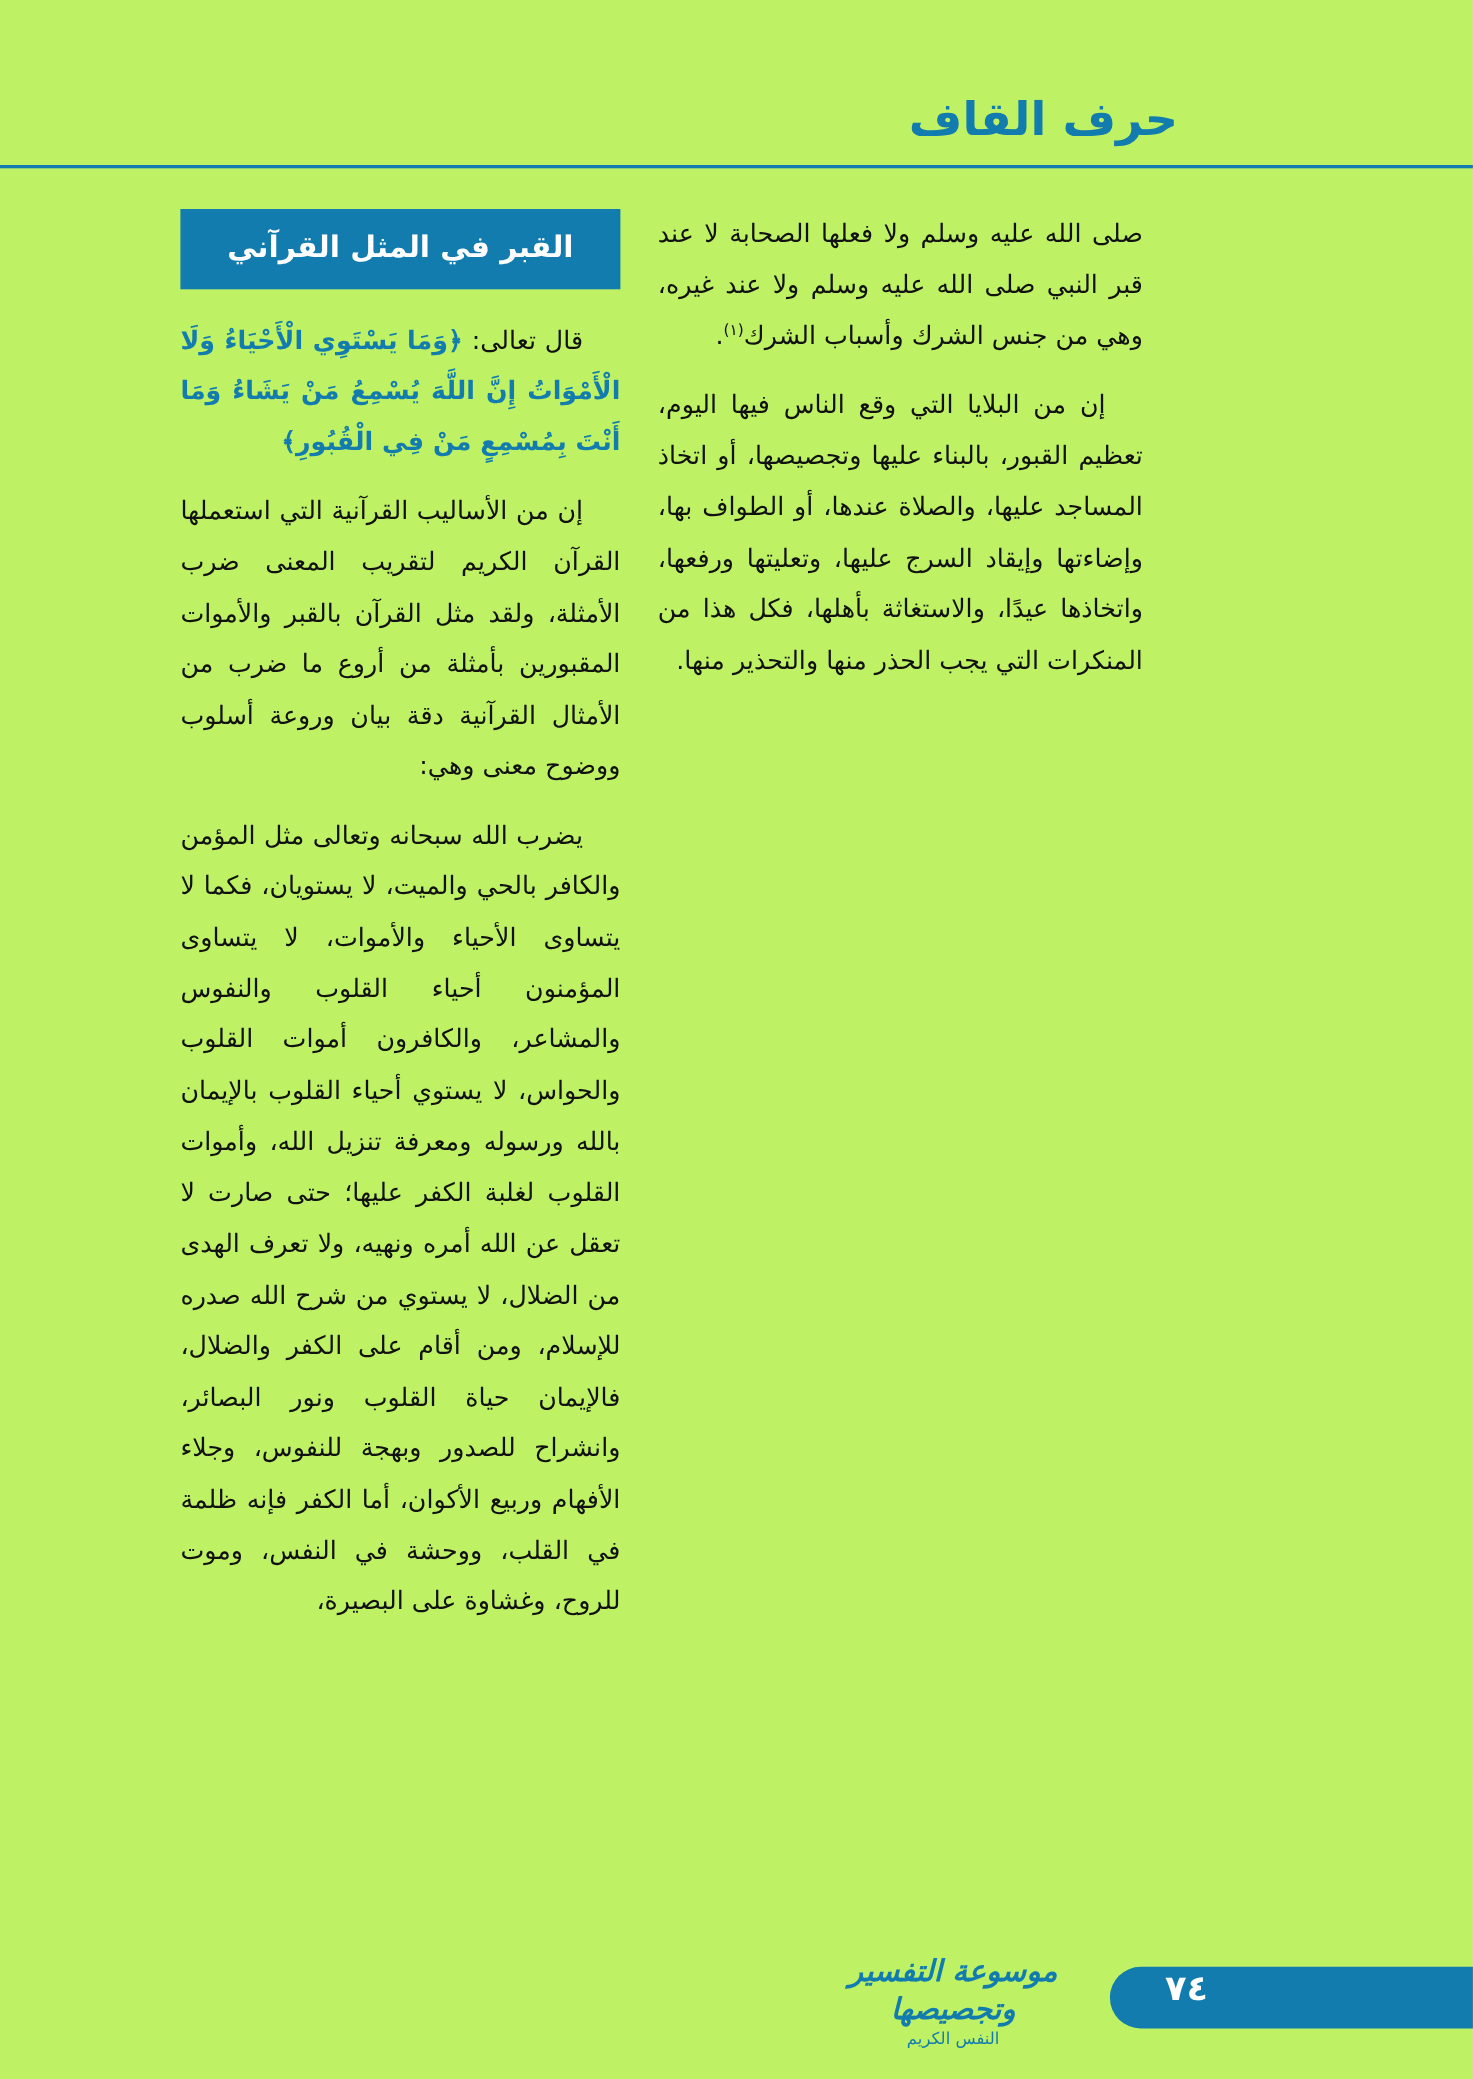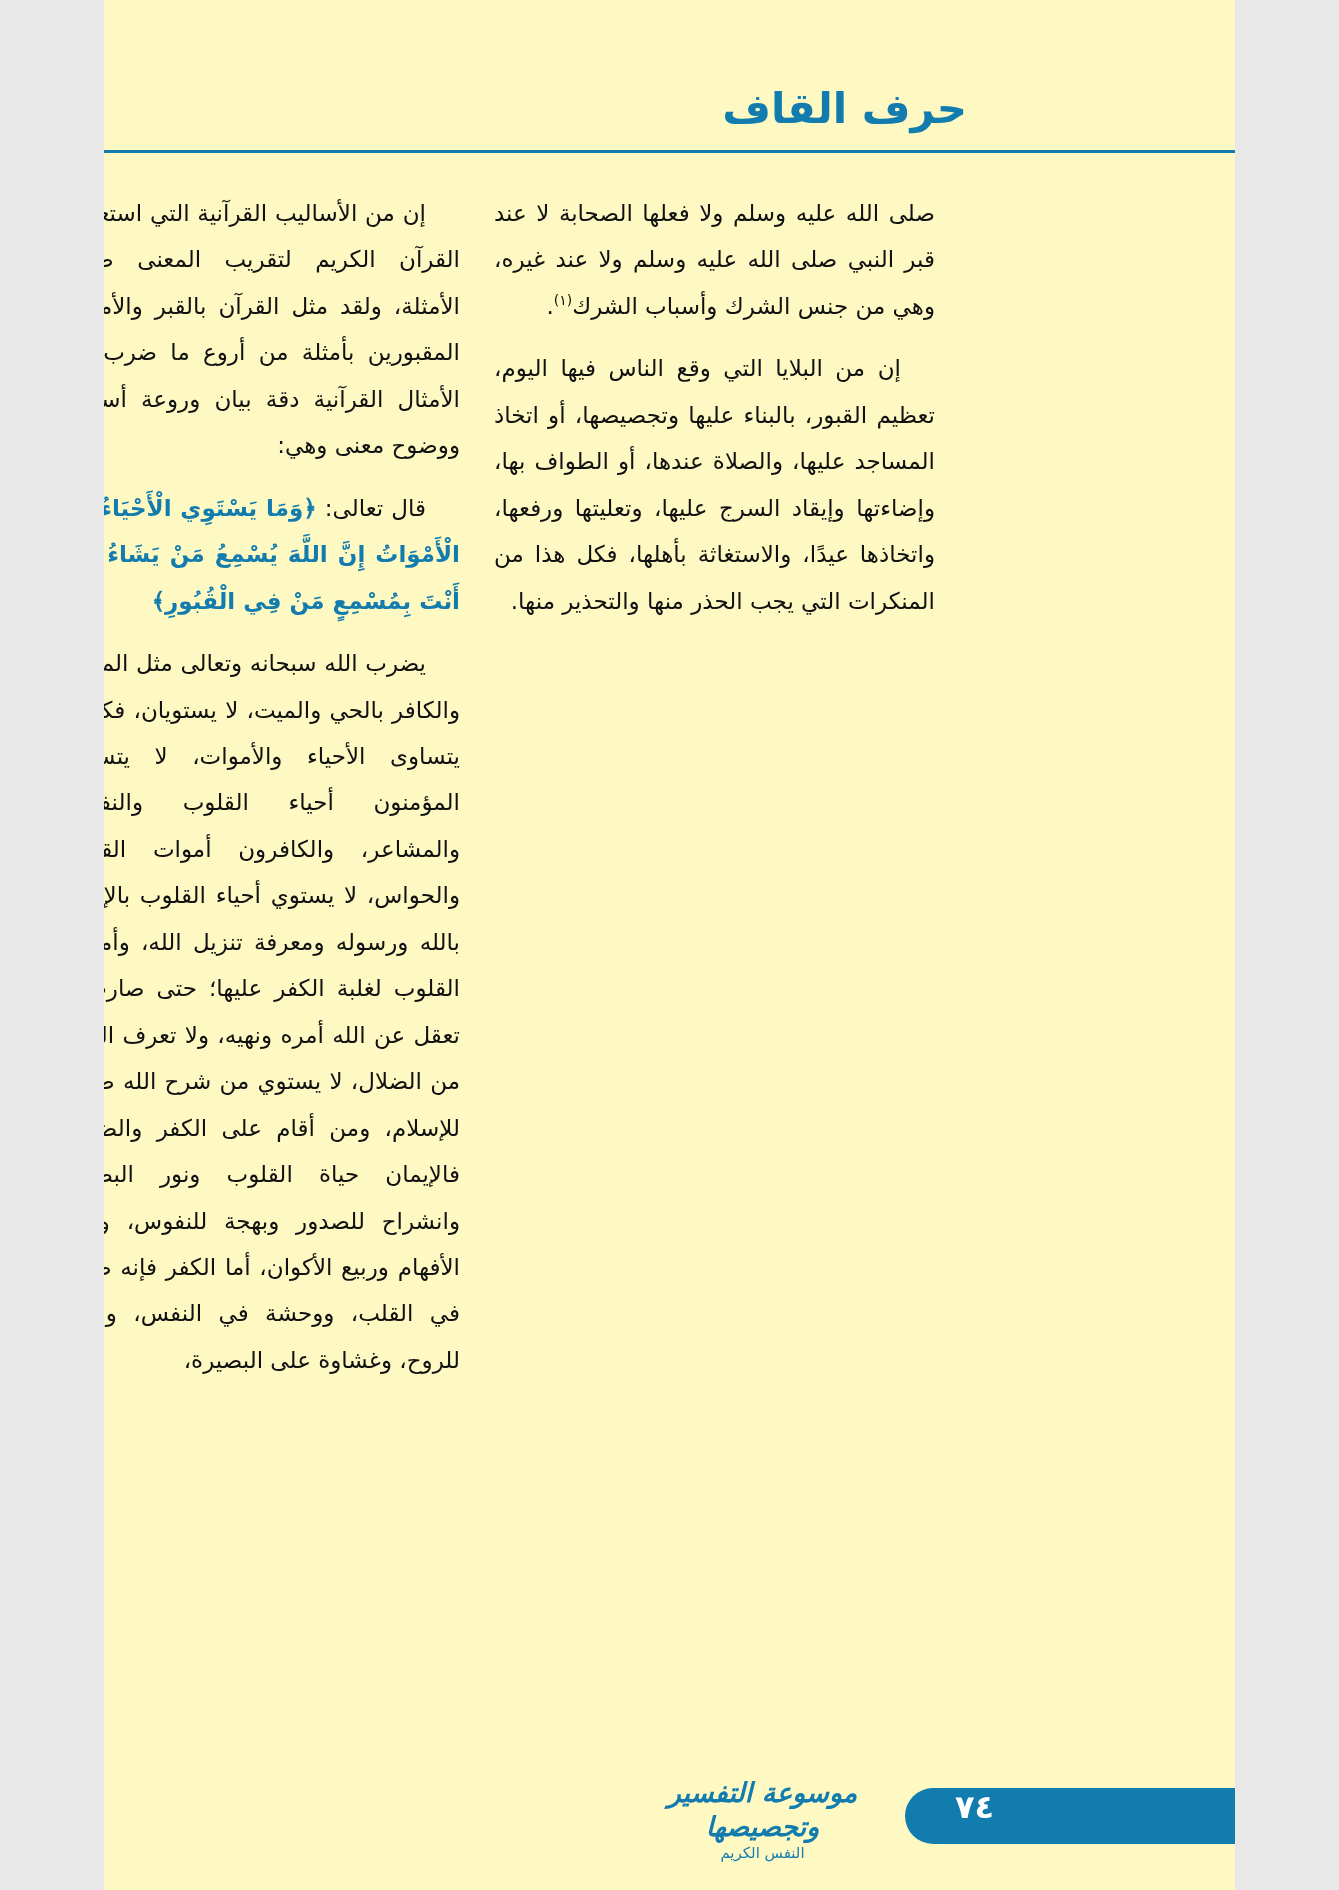--- a/index.html
+++ b/index.html
@@ -1,22 +1,22 @@
 <!DOCTYPE html>
 <html lang="ar" dir="rtl"><head>
 <meta charset="utf-8">
 <style>
   :root { --accent: #137cae; }
   * { box-sizing: border-box; }
   body { margin: 0; background: #e8e8e8; }
   .page {
     position: relative;
-    width: 1131px; height: 1890px;
+    width: 1339px; height: 1890px;
     margin: 0 auto;
-    background: #fef9c3;
+    background: #bef264;
     font-family: "DejaVu Sans", sans-serif;
     direction: rtl;
     overflow: hidden;
   }
   .header-title {
     position: absolute; top: 84px; right: 268px;
     font-size: 42px; font-weight: bold; color: var(--accent);
     letter-spacing: -1px;
   }
   .header-rule {
@@ -78,25 +78,26 @@
   <div class="header-rule"></div>
 
   <div class="content">
 
     <div class="col col-right">
       <p><span>صلى الله عليه وسلم ولا فعلها الصحابة لا عند قبر النبي صلى الله عليه وسلم ولا عند غيره، وهي من جنس الشرك وأسباب الشرك</span><sup class="fnref">(١)</sup><span>.</span></p>
       <p class="indent">إن من البلايا التي وقع الناس فيها اليوم، تعظيم القبور، بالبناء عليها وتجصيصها، أو اتخاذ المساجد عليها، والصلاة عندها، أو الطواف بها، وإضاءتها وإيقاد السرج عليها، وتعليتها ورفعها، واتخاذها عيدًا، والاستغاثة بأهلها، فكل هذا من المنكرات التي يجب الحذر منها والتحذير منها.</p>
     </div>
 
     <div class="col col-left">
-
-      <p class="indent">إن من الأساليب القرآنية التي استعملها القرآن الكريم لتقريب المعنى ضرب الأمثلة، ولقد مثل القرآن بالقبر والأموات المقبورين بأمثلة من أروع ما ضرب من الأمثال القرآنية دقة بيان وروعة أسلوب ووضوح معنى وهي:</p>
+      <div class="section-title">القبر في المثل القرآني</div>
 
       <p class="indent"><span>قال تعالى:</span>
         <span class="verse">﴿وَمَا يَسْتَوِي الْأَحْيَاءُ وَلَا الْأَمْوَاتُ إِنَّ اللَّهَ يُسْمِعُ مَنْ يَشَاءُ وَمَا أَنْتَ بِمُسْمِعٍ مَنْ فِي الْقُبُورِ﴾</span></p>
+
+      <p class="indent">إن من الأساليب القرآنية التي استعملها القرآن الكريم لتقريب المعنى ضرب الأمثلة، ولقد مثل القرآن بالقبر والأموات المقبورين بأمثلة من أروع ما ضرب من الأمثال القرآنية دقة بيان وروعة أسلوب ووضوح معنى وهي:</p>
 
 
       <p class="indent">يضرب الله سبحانه وتعالى مثل المؤمن والكافر بالحي والميت، لا يستويان، فكما لا يتساوى الأحياء والأموات، لا يتساوى المؤمنون أحياء القلوب والنفوس والمشاعر، والكافرون أموات القلوب والحواس، لا يستوي أحياء القلوب بالإيمان بالله ورسوله ومعرفة تنزيل الله، وأموات القلوب لغلبة الكفر عليها؛ حتى صارت لا تعقل عن الله أمره ونهيه، ولا تعرف الهدى من الضلال، لا يستوي من شرح الله صدره للإسلام، ومن أقام على الكفر والضلال، فالإيمان حياة القلوب ونور البصائر، وانشراح للصدور وبهجة للنفوس، وجلاء الأفهام وربيع الأكوان، أما الكفر فإنه ظلمة في القلب، ووحشة في النفس، وموت للروح، وغشاوة على البصيرة،</p>
     </div>
 
   </div>
 
 
   <div class="logo">
     <div class="logo-line1">موسوعة التفسير وتجصيصها</div>

